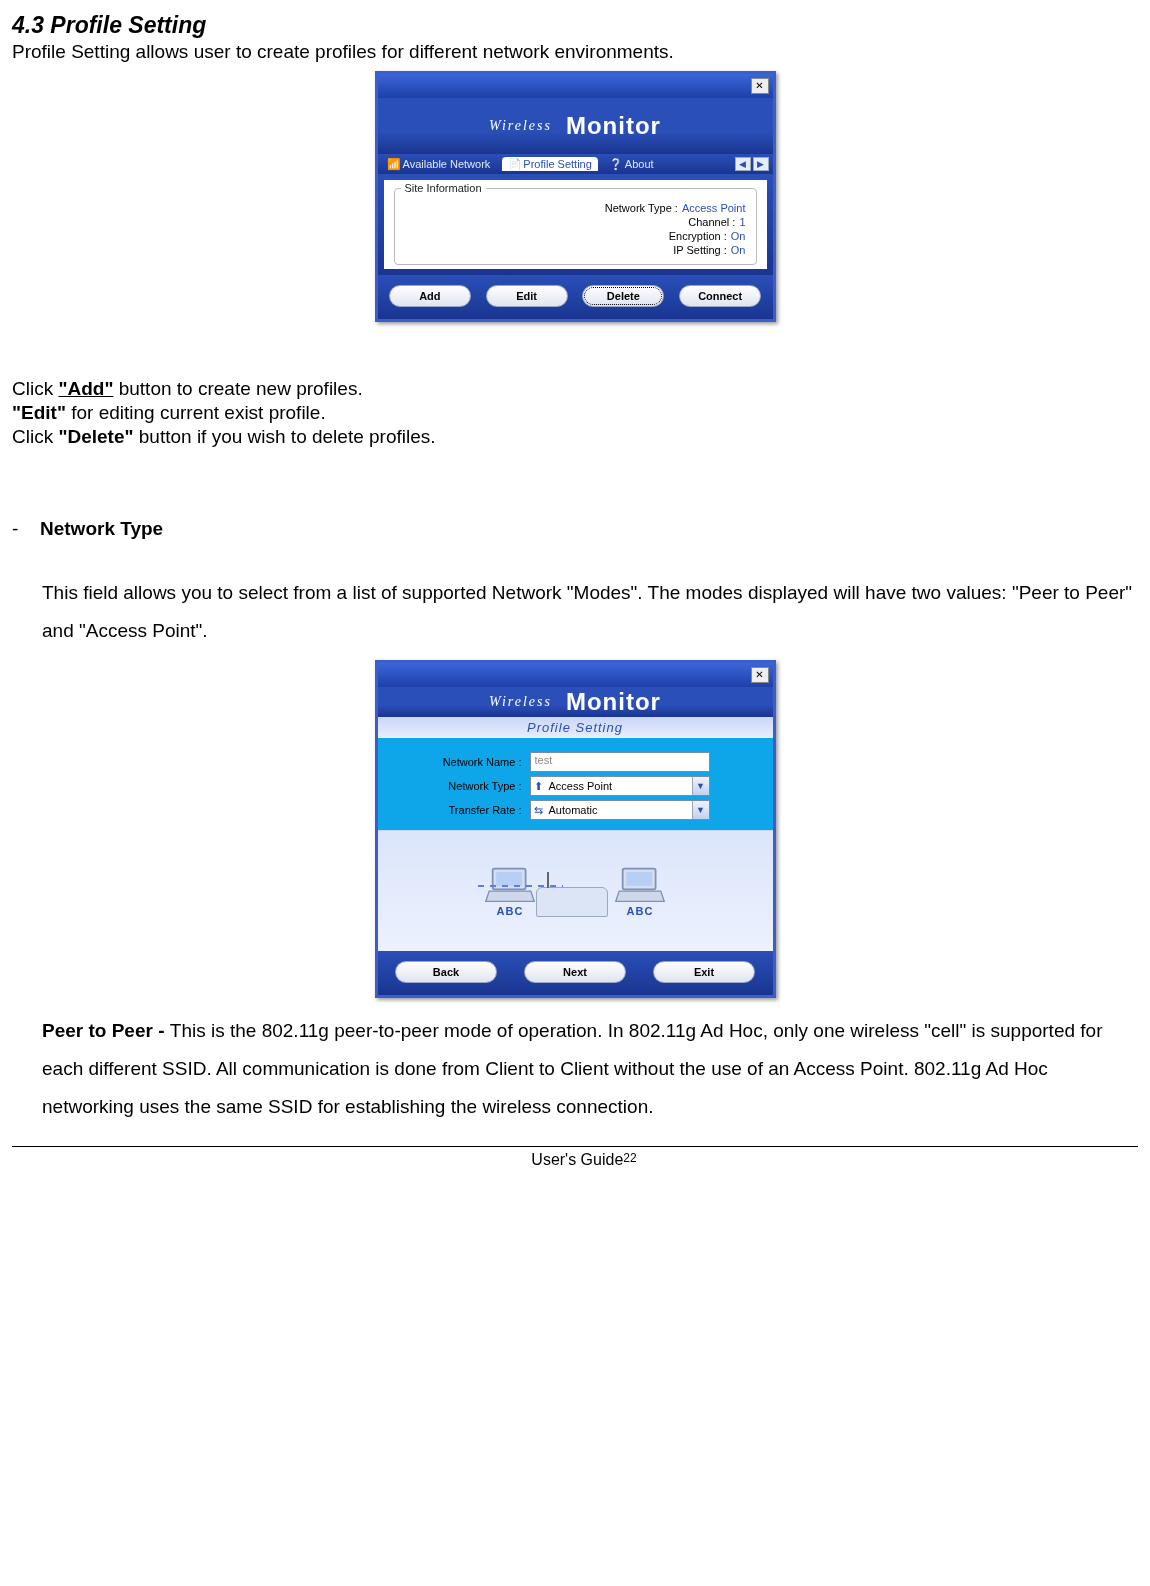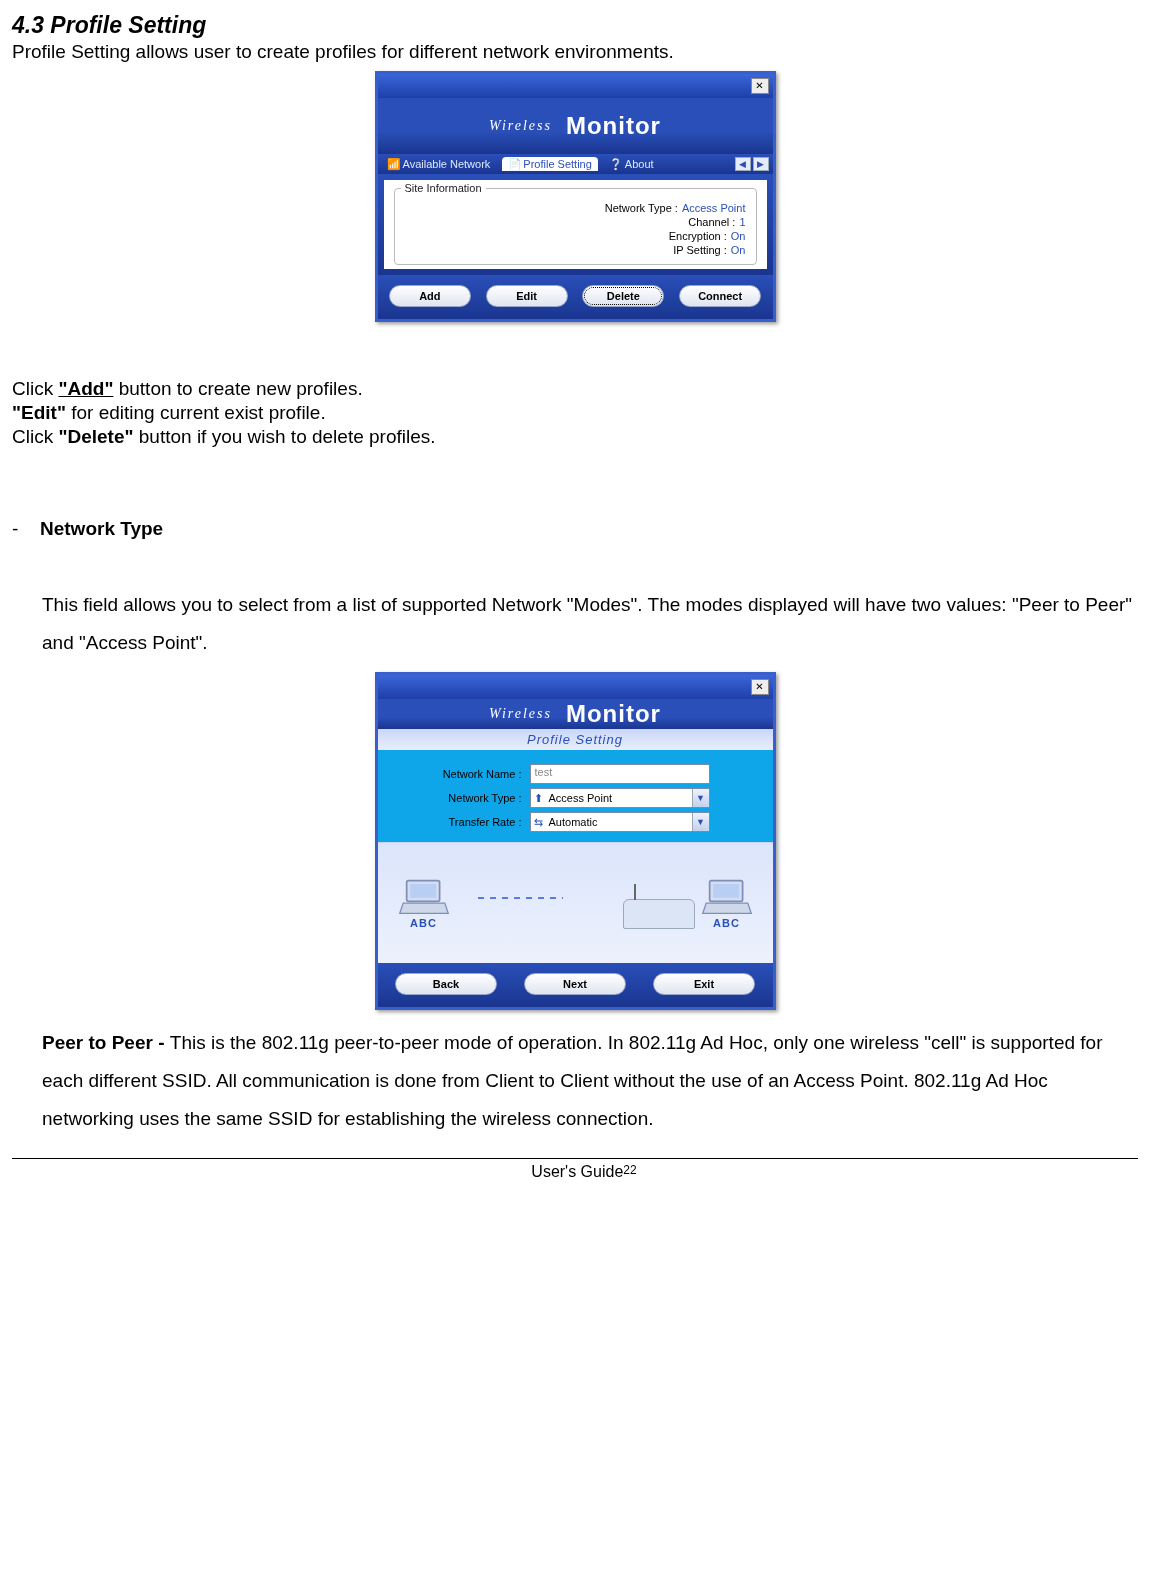--- a/index.html
+++ b/index.html
@@ -163,21 +163,21 @@
     padding:0;
     margin: 70px 0 16px 0;
   }
   ul.dash li {
     display:flex;
     gap: 18px;
     font-weight:bold;
   }
   ul.dash li .dash-mark { font-weight: normal; width:10px; }
   .nt-desc {
-    margin: 46px 0 8px 30px;
+    margin: 34px 0 8px 30px;
     line-height: 2.0;
   }
   
   .form-body {
     background:#0ea5e9;
     padding: 10px 14px 6px 14px;
     font-size: 11px;
   }
   .form-row {
     display:flex; align-items:center; margin: 4px 0;
@@ -210,21 +210,21 @@
   .combo .cbtn {
     width:16px; height:100%; background:linear-gradient(#eef2fb,#c5d1ec);
     text-align:center; border-left:1px solid #9ab;
     color:#2a4fb8; font-size:9px; line-height:18px;
   }
   .illus-area {
     background: linear-gradient(#dbe5fb,#ecf1fd);
     height: 120px;
     display:flex;
     align-items:center;
-    justify-content:space-between;
+    justify-content:center;
     padding: 0 20px;
     position:relative;
     border-top: 1px solid #c6d4f0;
   }
   .illus-laptop {
     display:flex; flex-direction:column; align-items:center;
     font-size: 11px; font-weight:bold; color:#2a4fb8;
     letter-spacing: 1px;
   }
   .router {

